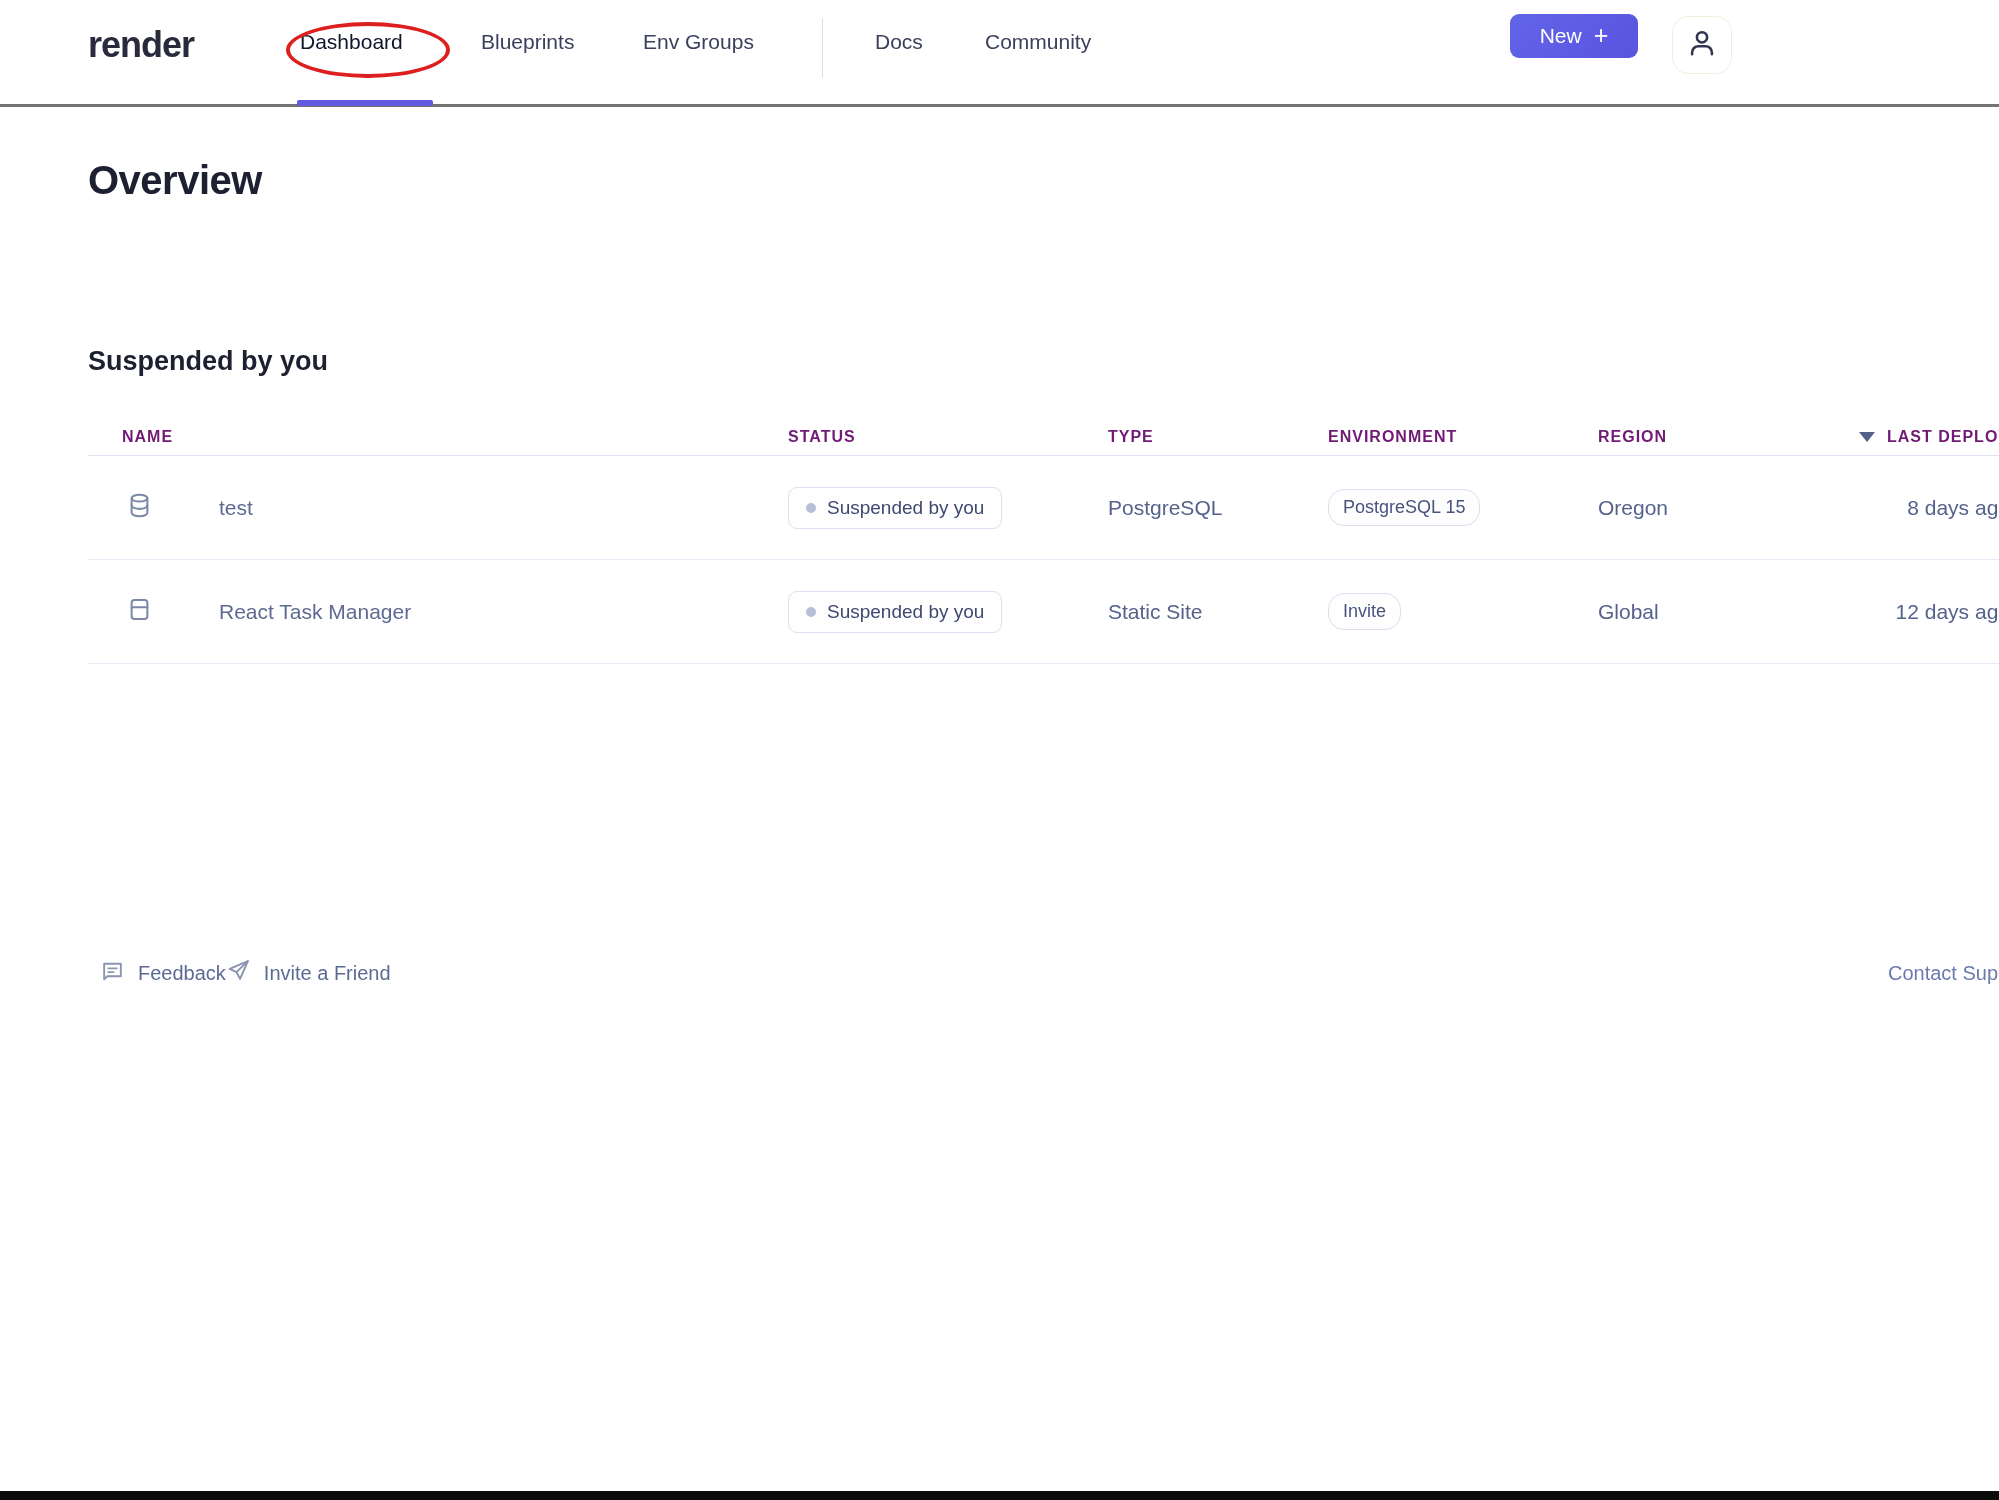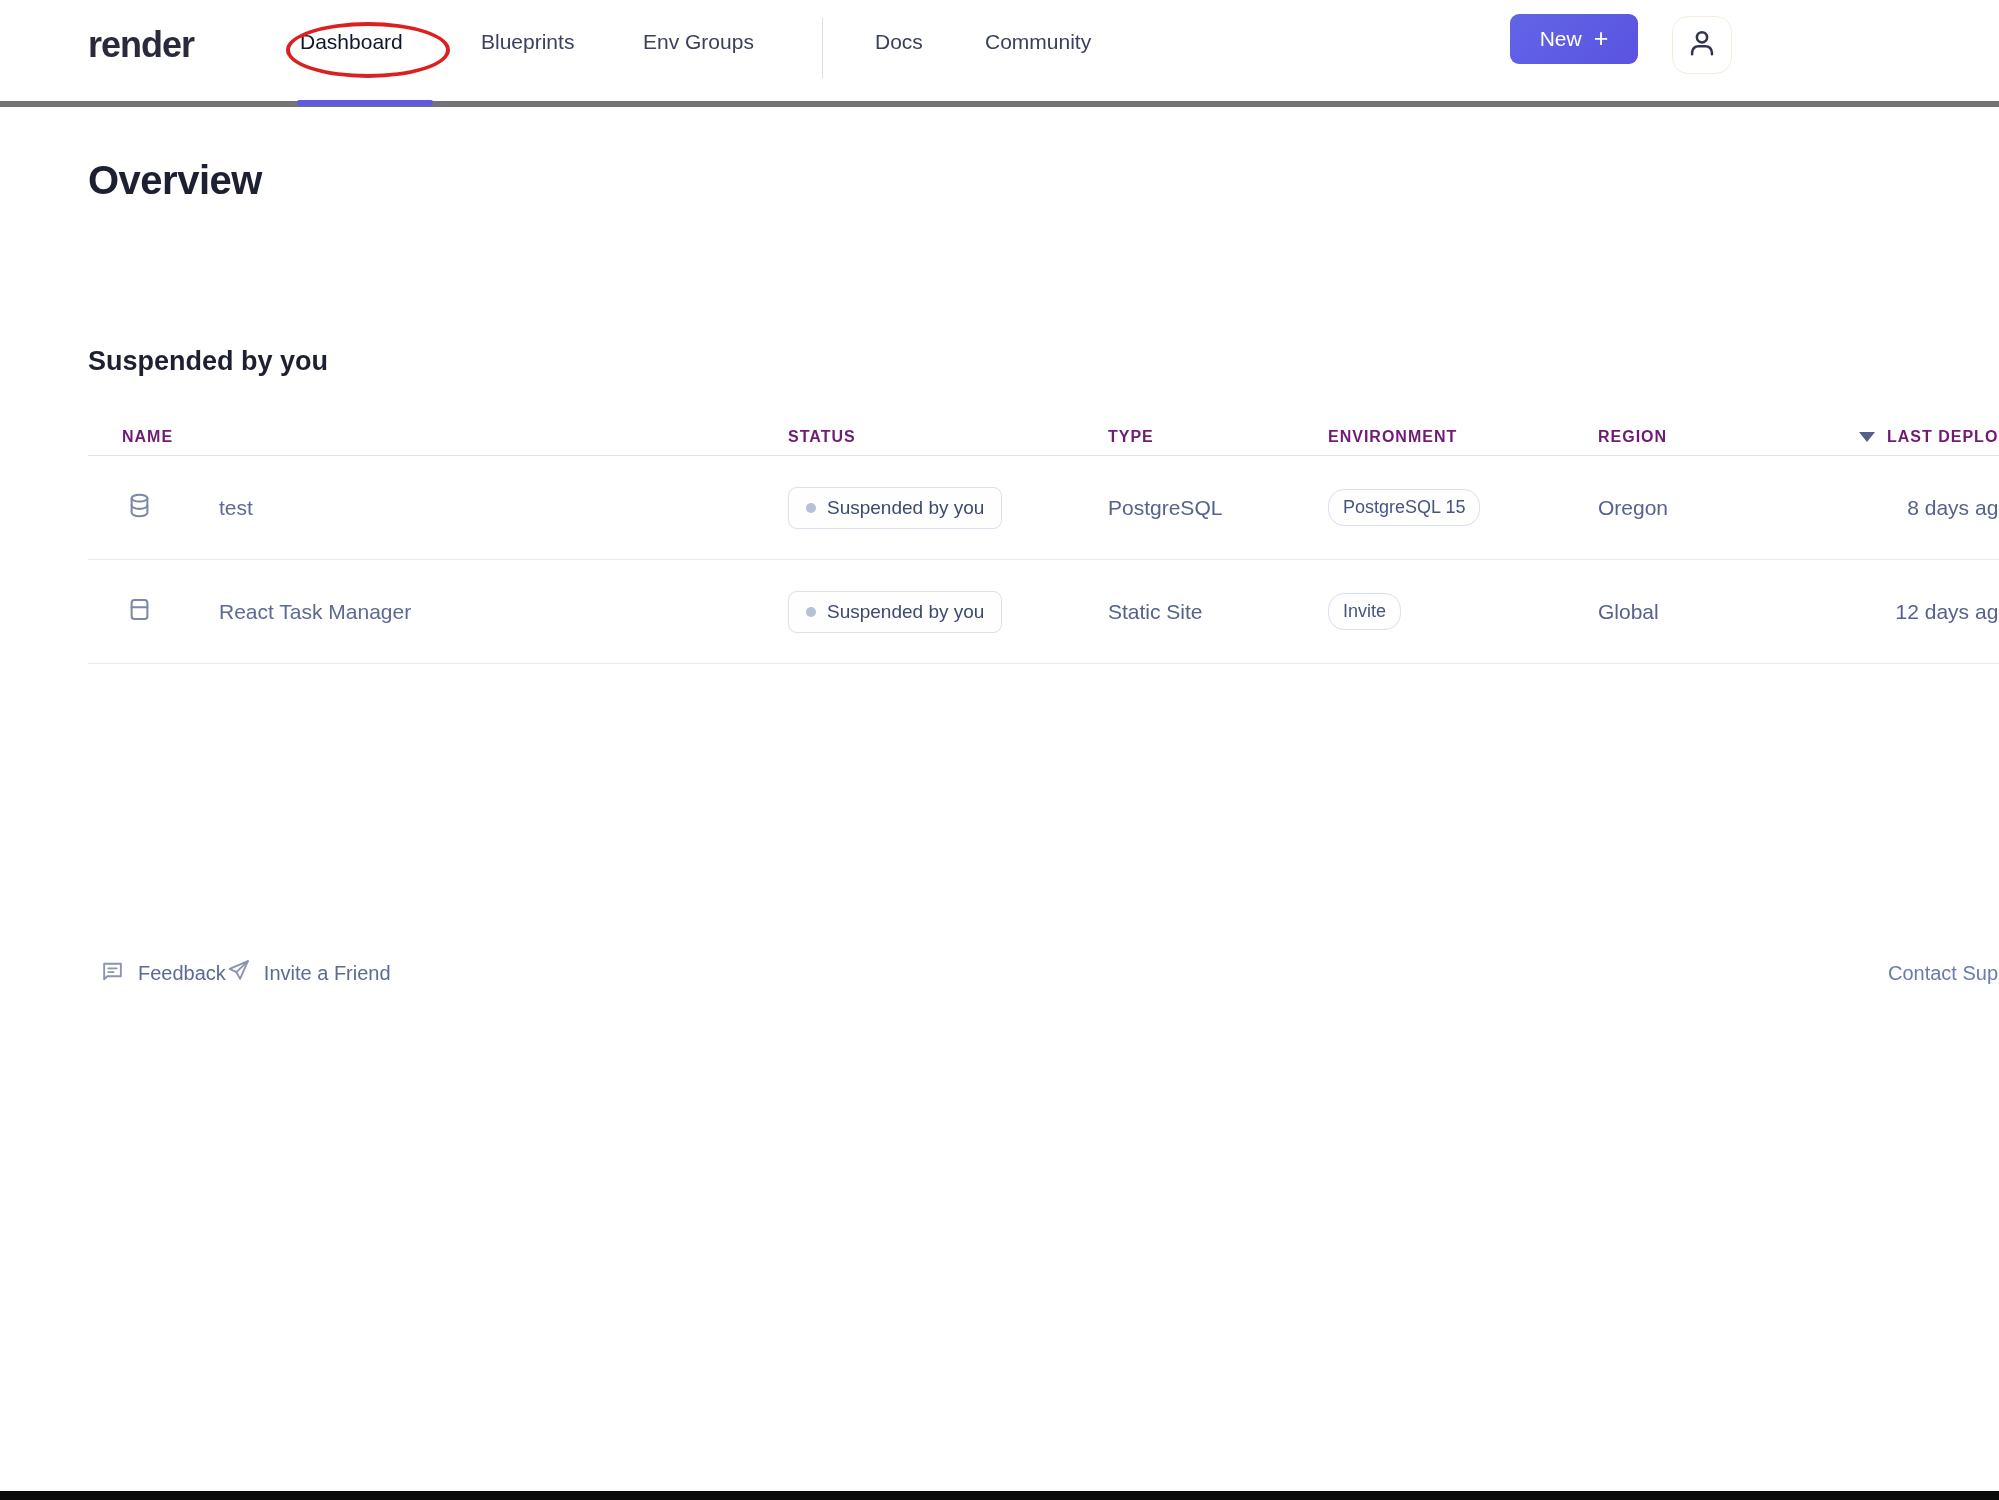--- a/index.html
+++ b/index.html
@@ -2,37 +2,37 @@
 <html><head>
 <meta charset="utf-8">
 <style>
   * { margin:0; padding:0; box-sizing:border-box; }
   html,body { width:1999px; height:1500px; overflow:hidden; background:#ffffff;
     font-family:"Liberation Sans","DejaVu Sans",sans-serif; }
   .page { position:relative; width:1999px; height:1500px; background:#fff; }
 
   
   .navbar { position:absolute; top:0; left:0; width:1999px; height:107px;
-    background:#fff; border-bottom:6px solid #737373; }
+    background:#fff; border-bottom:3px solid #737373; }
   .logo { position:absolute; left:88px; top:24px; font-size:36px; font-weight:700;
     color:#292b3d; letter-spacing:-1px; }
   .nav-link { position:absolute; top:30px; font-size:21px; color:#3a3f5c;
     font-weight:500; cursor:pointer; white-space:nowrap; }
   .nav-dashboard { left:300px; color:#0f172a; }
   .nav-blueprints { left:481px; }
   .nav-envgroups { left:643px; }
   .nav-docs { left:875px; }
   .nav-community { left:985px; }
   .nav-divider { position:absolute; left:822px; top:18px; width:1px; height:60px;
     background:#d8ddeb; }
   .active-underline { position:absolute; left:297px; top:100px; width:136px; height:6px;
     background:#6159e0; border-radius:2px; }
   .annotation-ellipse { position:absolute; left:286px; top:22px; width:164px; height:56px;
     border:4px solid #dd1f1f; border-radius:50%; pointer-events:none; }
-  .new-btn { position:absolute; left:1510px; top:14px; width:128px; height:50px;
+  .new-btn { position:absolute; left:1510px; top:14px; width:128px; height:44px;
     background:linear-gradient(135deg,#6265e8 0%,#5a53e0 100%); border:none;
     border-radius:9px; color:#fff; font-size:21px; font-weight:500; cursor:pointer;
     display:flex; align-items:center; justify-content:center; gap:12px;
     font-family:inherit; }
   .new-plus { font-size:25px; font-weight:400; margin-top:-2px; }
   .account-btn { position:absolute; left:1672px; top:16px; width:60px; height:58px;
     border:1px solid #f4edde; border-radius:16px; background:#fff; display:flex;
     align-items:center; justify-content:center; cursor:pointer; }
 
   

